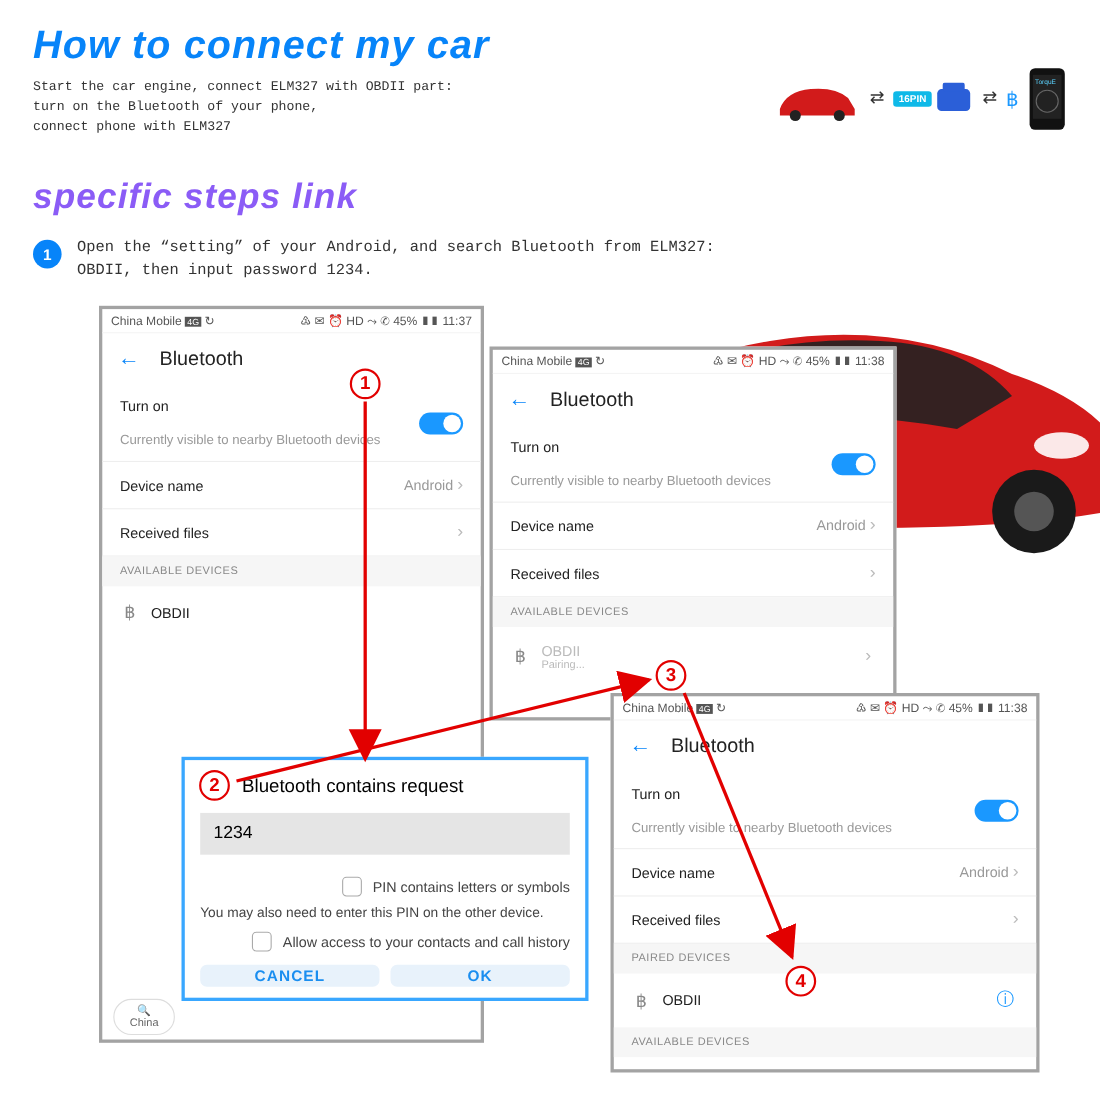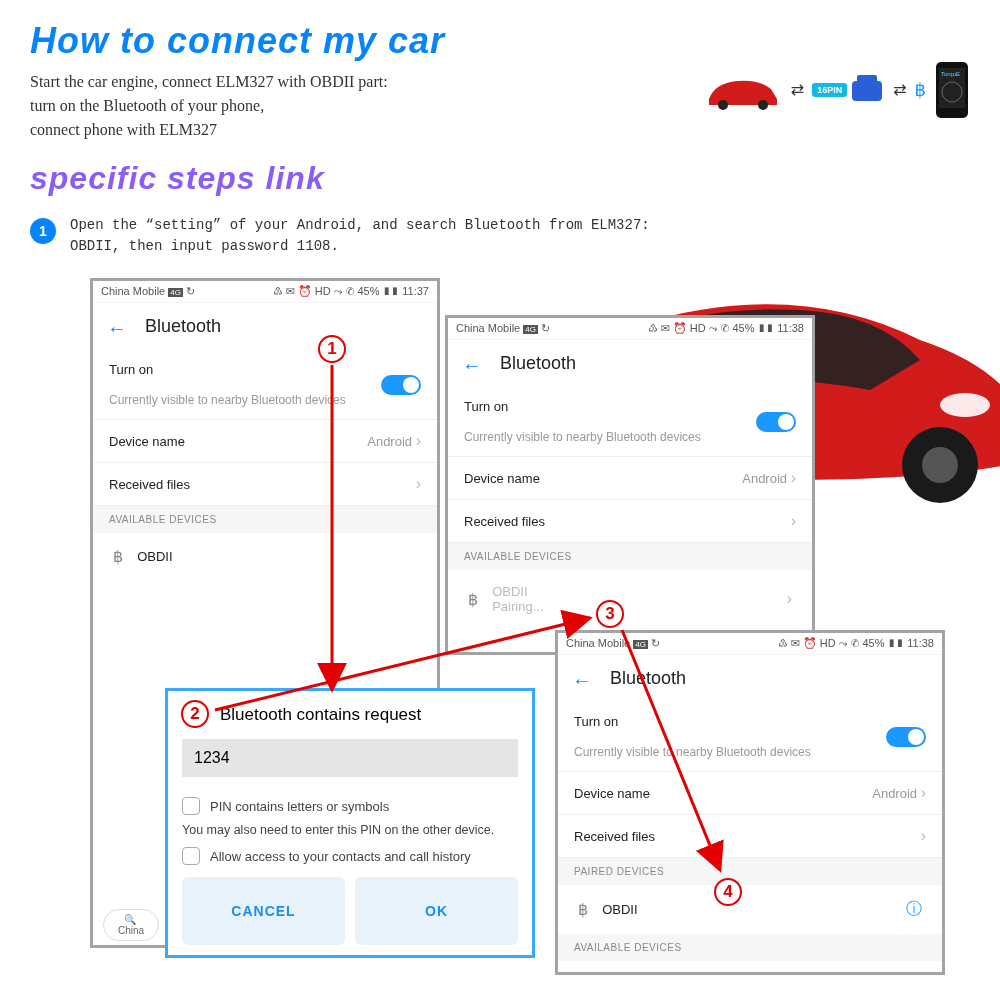--- a/index.html
+++ b/index.html
@@ -26,22 +26,22 @@
     font-size: 36px;
     font-weight: 900;
     font-style: italic;
     color: #0784f9;
     letter-spacing: 1px;
   }
   .intro {
     position: absolute;
     left: 30px;
     top: 70px;
-    font-family: Liberation Serif, serif;
-    font-size: 16px;
+    font-family: Liberation Mono, monospace;
+    font-size: 12px;
     color: #333;
     line-height: 1.5;
   }
   .diagram {
     position: absolute;
     right: 30px;
     top: 60px;
     display: flex;
     align-items: center;
     gap: 8px;
@@ -167,27 +167,27 @@
     background: #fff;
     border: 3px solid #39a7ff;
     padding: 14px 14px 10px;
     z-index: 3;
   }
   .dialog h3 { font-size: 17px; font-weight: 500; margin-left: 38px; margin-bottom: 14px; }
   .dialog input {
     width: 100%; border: none; background: #e5e5e5;
     padding: 10px 12px; font-size: 16px; margin-bottom: 12px;
   }
-  .dialog .cb { display: flex; align-items: center; gap: 10px; font-size: 13px; color: #444; margin: 8px 0; }
+  .dialog .cb { display: flex; align-items: center; gap: 10px; font-size: 13px; color: #444; margin: 8px 0; justify-content: flex-end; }
   .dialog .cb .box { width: 18px; height: 18px; border: 1.5px solid #aaa; border-radius: 4px; }
   .dialog .hint { font-size: 12.5px; color: #444; margin: 6px 0 10px; }
   .dialog .btns { display: flex; gap: 10px; margin-top: 12px; }
   .dialog .btns button {
     flex: 1; border: none; background: #e8f2fb; color: #1a8ef0;
-    padding: 26px 0; border-radius: 6px; font-weight: bold; font-size: 14px; letter-spacing: 1px;
+    padding: 2px 0; border-radius: 6px; font-weight: bold; font-size: 14px; letter-spacing: 1px;
   }
   
   .circ {
     position: absolute;
     width: 28px; height: 28px;
     border: 2.5px solid #e20000;
     border-radius: 50%;
     color: #e20000;
     font-size: 17px;
     font-weight: bold;
@@ -241,21 +241,21 @@
   <svg width="36" height="60">
     <rect x="2" y="2" width="32" height="56" rx="5" fill="#111"></rect>
     <rect x="5" y="8" width="26" height="40" fill="#222"></rect>
     <text x="7" y="16" font-size="6" fill="#5bd3ff">TorquE</text>
     <circle cx="18" cy="32" r="10" fill="none" stroke="#666"></circle>
   </svg>
 </div>
 
 <div class="title2">specific steps link</div>
 <div class="step-bullet">1</div>
-<div class="step-text">Open the “setting” of your Android, and search Bluetooth from ELM327: OBDII, then input password 1108.</div>
+<div class="step-text">Open the “setting” of your Android, and search Bluetooth from ELM327: OBDII, then input password 1234.</div>
 
 <div class="phone p1">
   <div class="statusbar">
     <span><span>China Mobile</span> <span style="background:#555;color:#fff;font-size:8px;padding:0 2px">4G</span> ↻</span>
     <span><span>♳ ✉ ⏰ HD ⤳ ✆ 45%</span> ▮▮ <span>11:37</span></span>
   </div>
   <div class="header">
     <span class="back-arrow">←</span>
     <span>Bluetooth</span>
   </div>
@@ -310,21 +310,21 @@
   <div class="row">
     <div>Received files</div>
       <span class="chev">›</span>
   </div>
   <div class="section-label">AVAILABLE DEVICES</div>
   <div class="dev-row" style="color:#bbb">
     <div class="left">
       <span class="bt-icon">฿</span>
       <div>
           <div>OBDII</div>
-          <div style="font-size:13px">Pairing...</div>
+          <div style="font-size:10px">Pairing...</div>
         </div>
     </div>
     <span class="chev">›</span>
   </div>
 </div>
 
 <div class="phone p3">
   <div class="statusbar">
     <span><span>China Mobile</span> <span style="background:#555;color:#fff;font-size:8px;padding:0 2px">4G</span> ↻</span>
     <span><span>♳ ✉ ⏰ HD ⤳ ✆ 45%</span> ▮▮ <span>11:38</span></span>

